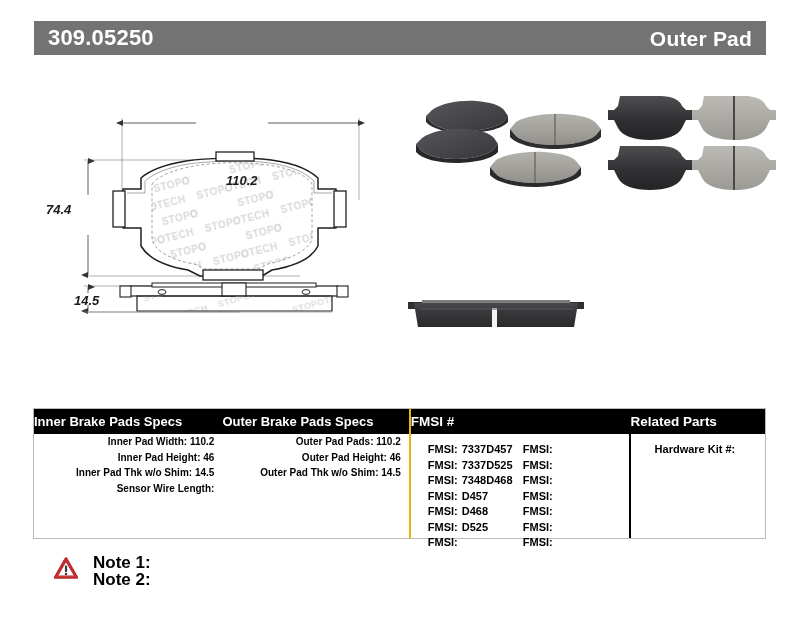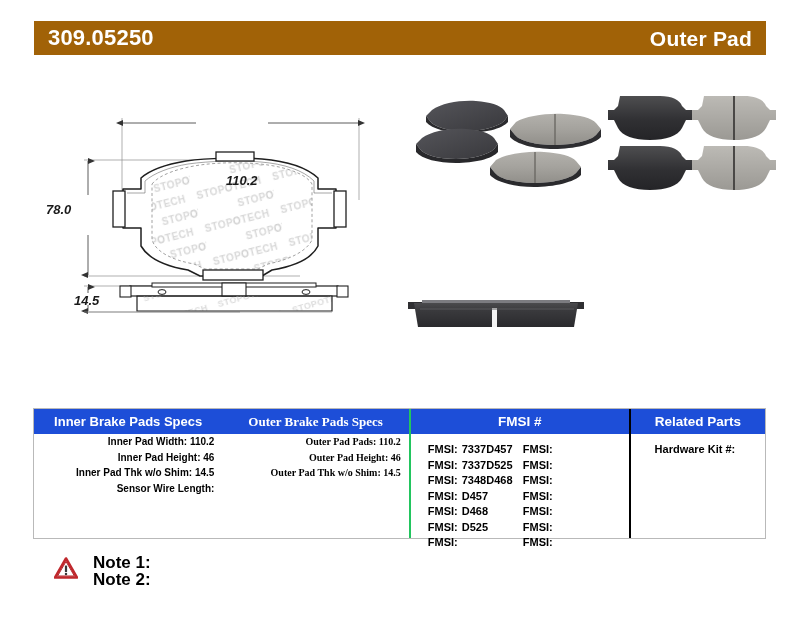--- a/index.html
+++ b/index.html
@@ -16,21 +16,21 @@
     overflow: hidden;
   }
 
   
   .title-bar {
     position: absolute;
     left: 34px;
     top: 21px;
     width: 732px;
     height: 34px;
-    background: #a16207;
+    background: #737373;
     display: flex;
     align-items: center;
     justify-content: space-between;
     box-sizing: border-box;
     padding: 0 14px 0 14px;
   }
   .title-bar .part-number {
     color: #ffffff;
     font-size: 22px;
     font-weight: bold;
@@ -82,30 +82,30 @@
     border: 1px solid #b9b9b9;
     box-sizing: border-box;
     display: flex;
   }
   .spec-col {
     box-sizing: border-box;
     position: relative;
     height: 100%;
   }
   .col-inner  { width: 192px; }
-  .col-outer  { width: 192px; border-right: 2px solid #22c55e; font-family: Liberation Serif, serif; }
+  .col-outer  { width: 192px; border-right: 2px solid #eab308; }
   .col-fmsi   { width: 224px; border-right: 2px solid #000; }
   .col-related{ width: 137px; }
 
   .col-head {
-    background: #1d4ed8;
+    background: #000000;
     color: #ffffff;
     height: 25px;
     line-height: 25px;
-    text-align: center;
+    text-align: left;
     font-size: 13.5px;
     font-weight: bold;
     white-space: nowrap;
     overflow: hidden;
   }
   .col-inner .col-head,
   .col-outer .col-head { font-size: 13px; }
 
   .col-body {
     font-size: 10px;
@@ -269,21 +269,21 @@
     <rect x="222" y="223" width="24" height="13" fill="#ffffff" stroke="#1f1f1f" stroke-width="1.1"></rect>
 
     <ellipse cx="162" cy="232" rx="4" ry="2.4" fill="#ffffff" stroke="#1f1f1f" stroke-width="1"></ellipse>
     <ellipse cx="306" cy="232" rx="4" ry="2.4" fill="#ffffff" stroke="#1f1f1f" stroke-width="1"></ellipse>
 
     <path d="M137,236 L332,236 L332,251 L137,251 Z" fill="url(#stoptechPat2)" stroke="#1f1f1f" stroke-width="1.2"></path>
     <line x1="84" y1="252" x2="332" y2="252" stroke="#8d8d8d" stroke-width="0.7"></line>
   </svg>
 
   <span class="dim-text" style="left:226px; top:113px;">110.2</span>
-  <span class="dim-text" style="left:46px; top:142px;">78.0</span>
+  <span class="dim-text" style="left:46px; top:142px;">74.4</span>
   <span class="dim-text" style="left:74px; top:233px;">14.5</span>
 
   <svg class="photo-group" style="left:400px; top:28px;" width="380" height="110" viewBox="0 0 380 110">
     <defs>
       <linearGradient id="darkPad" x1="0" y1="0" x2="0" y2="1">
         <stop offset="0%" stop-color="#4e4e50"></stop>
         <stop offset="55%" stop-color="#303033"></stop>
         <stop offset="100%" stop-color="#242427"></stop>
       </linearGradient>
       <linearGradient id="darkPadTop" x1="0" y1="0" x2="1" y2="1">

